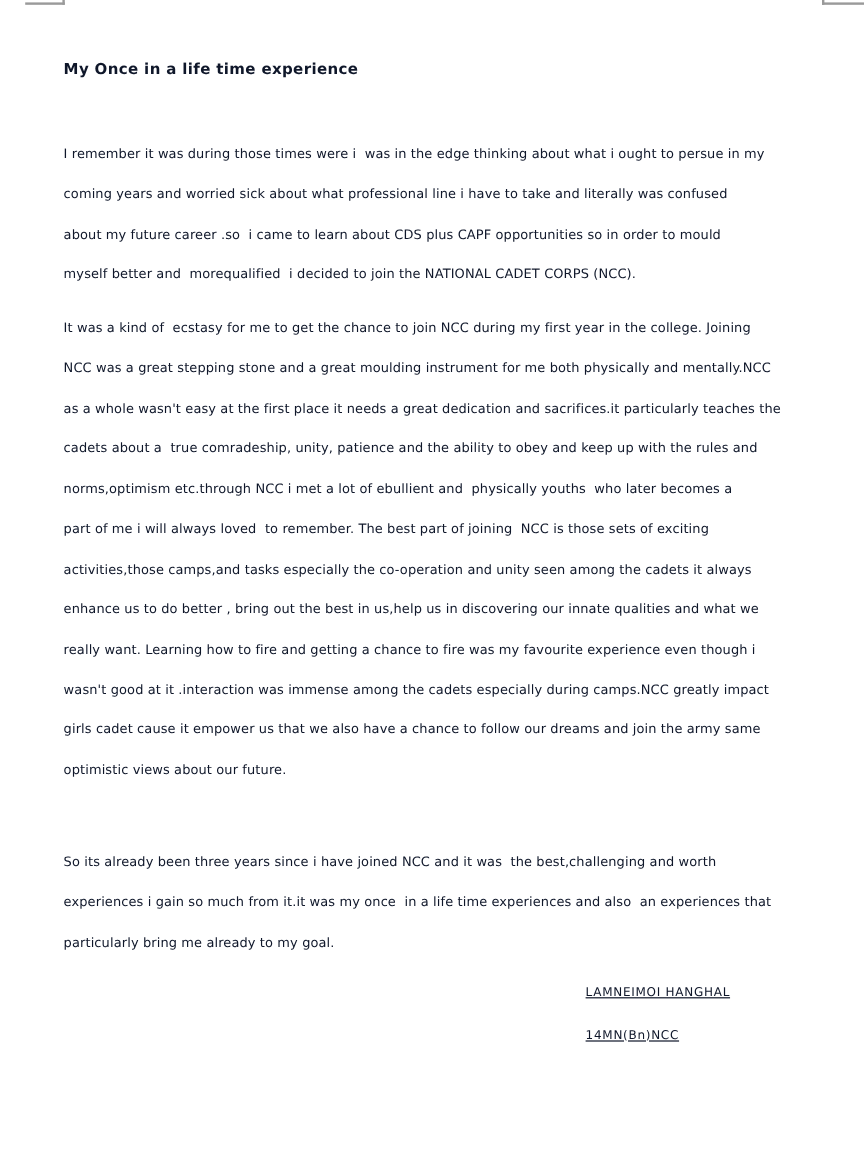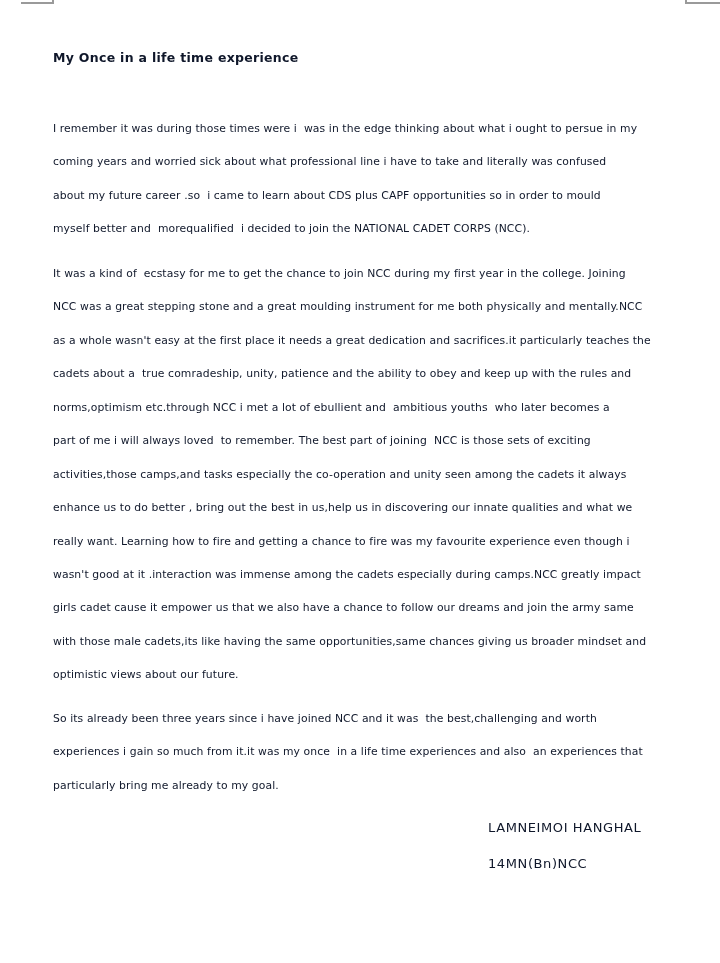--- a/index.html
+++ b/index.html
@@ -61,22 +61,23 @@
     height: 33.45px;
     white-space: pre;
   }
   .para-1 { top: 112px; }
   .para-2 { top: 257px; }
   .para-3 { top: 702px; }
 
   .signature {
     position: absolute;
     left: 475px; top: 810px;
-    font-size: 13px;
+    font-size: 10px;
     letter-spacing: 0.6px;
+    text-decoration: underline;
   }
   .signature .sig-line {
     line-height: 35.5px;
     height: 35.5px;
     white-space: pre;
   }
 </style>
 </head>
 <body>
 
@@ -100,28 +101,27 @@
       <div class="line">I remember it was during those times were i  was in the edge thinking about what i ought to persue in my</div>
       <div class="line">coming years and worried sick about what professional line i have to take and literally was confused</div>
       <div class="line">about my future career .so  i came to learn about CDS plus CAPF opportunities so in order to mould</div>
       <div class="line">myself better and  morequalified  i decided to join the NATIONAL CADET CORPS (NCC).</div>
     </div>
   <div class="para para-2">
       <div class="line">It was a kind of  ecstasy for me to get the chance to join NCC during my first year in the college. Joining</div>
       <div class="line">NCC was a great stepping stone and a great moulding instrument for me both physically and mentally.NCC</div>
       <div class="line">as a whole wasn't easy at the first place it needs a great dedication and sacrifices.it particularly teaches the</div>
       <div class="line">cadets about a  true comradeship, unity, patience and the ability to obey and keep up with the rules and</div>
-      <div class="line">norms,optimism etc.through NCC i met a lot of ebullient and  ambitious youths  who later becomes a</div>
+      <div class="line">norms,optimism etc.through NCC i met a lot of ebullient and  physically youths  who later becomes a</div>
       <div class="line">part of me i will always loved  to remember. The best part of joining  NCC is those sets of exciting</div>
       <div class="line">activities,those camps,and tasks especially the co-operation and unity seen among the cadets it always</div>
       <div class="line">enhance us to do better , bring out the best in us,help us in discovering our innate qualities and what we</div>
       <div class="line">really want. Learning how to fire and getting a chance to fire was my favourite experience even though i</div>
       <div class="line">wasn't good at it .interaction was immense among the cadets especially during camps.NCC greatly impact</div>
       <div class="line">girls cadet cause it empower us that we also have a chance to follow our dreams and join the army same</div>
-      <div class="line">with those male cadets,its like having the same opportunities,same chances giving us broader mindset and</div>
       <div class="line">optimistic views about our future.</div>
     </div>
   <div class="para para-3">
       <div class="line">So its already been three years since i have joined NCC and it was  the best,challenging and worth</div>
       <div class="line">experiences i gain so much from it.it was my once  in a life time experiences and also  an experiences that</div>
       <div class="line">particularly bring me already to my goal.</div>
     </div>
 
   <div class="signature">
     <div class="sig-line">LAMNEIMOI HANGHAL</div>

